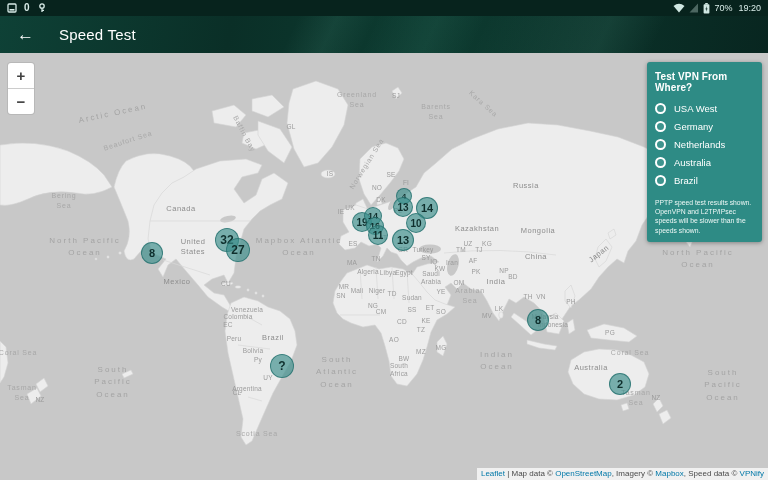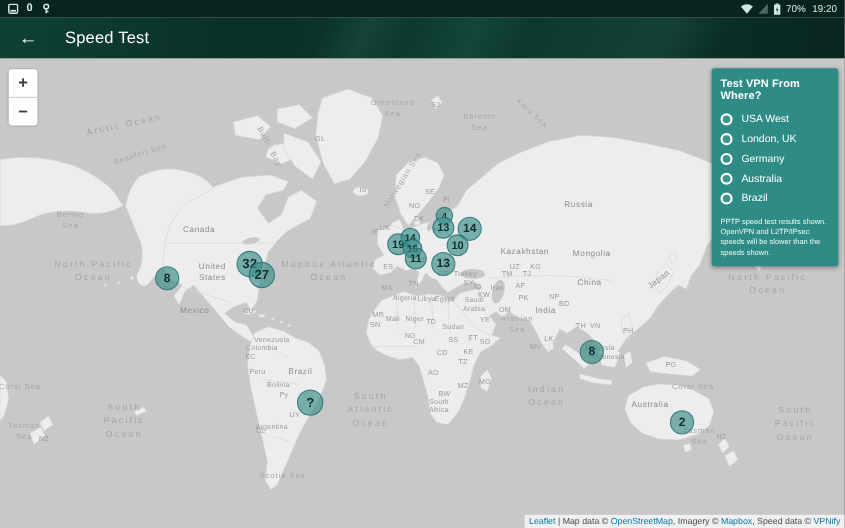--- a/index.html
+++ b/index.html
@@ -340,25 +340,25 @@
 
     <div class="panel">
       <div class="panel-title">Test VPN From Where?</div>
       <div id="options">
           <div class="opt">
             <span class="radio"></span>
             <span class="opt-label">USA West</span>
           </div>
           <div class="opt">
             <span class="radio"></span>
-            <span class="opt-label">London, UK</span>
-          </div>
-          <div class="opt">
-            <span class="radio"></span>
             <span class="opt-label">Germany</span>
+          </div>
+          <div class="opt">
+            <span class="radio"></span>
+            <span class="opt-label">Netherlands</span>
           </div>
           <div class="opt">
             <span class="radio"></span>
             <span class="opt-label">Australia</span>
           </div>
           <div class="opt">
             <span class="radio"></span>
             <span class="opt-label">Brazil</span>
           </div>
         </div>

